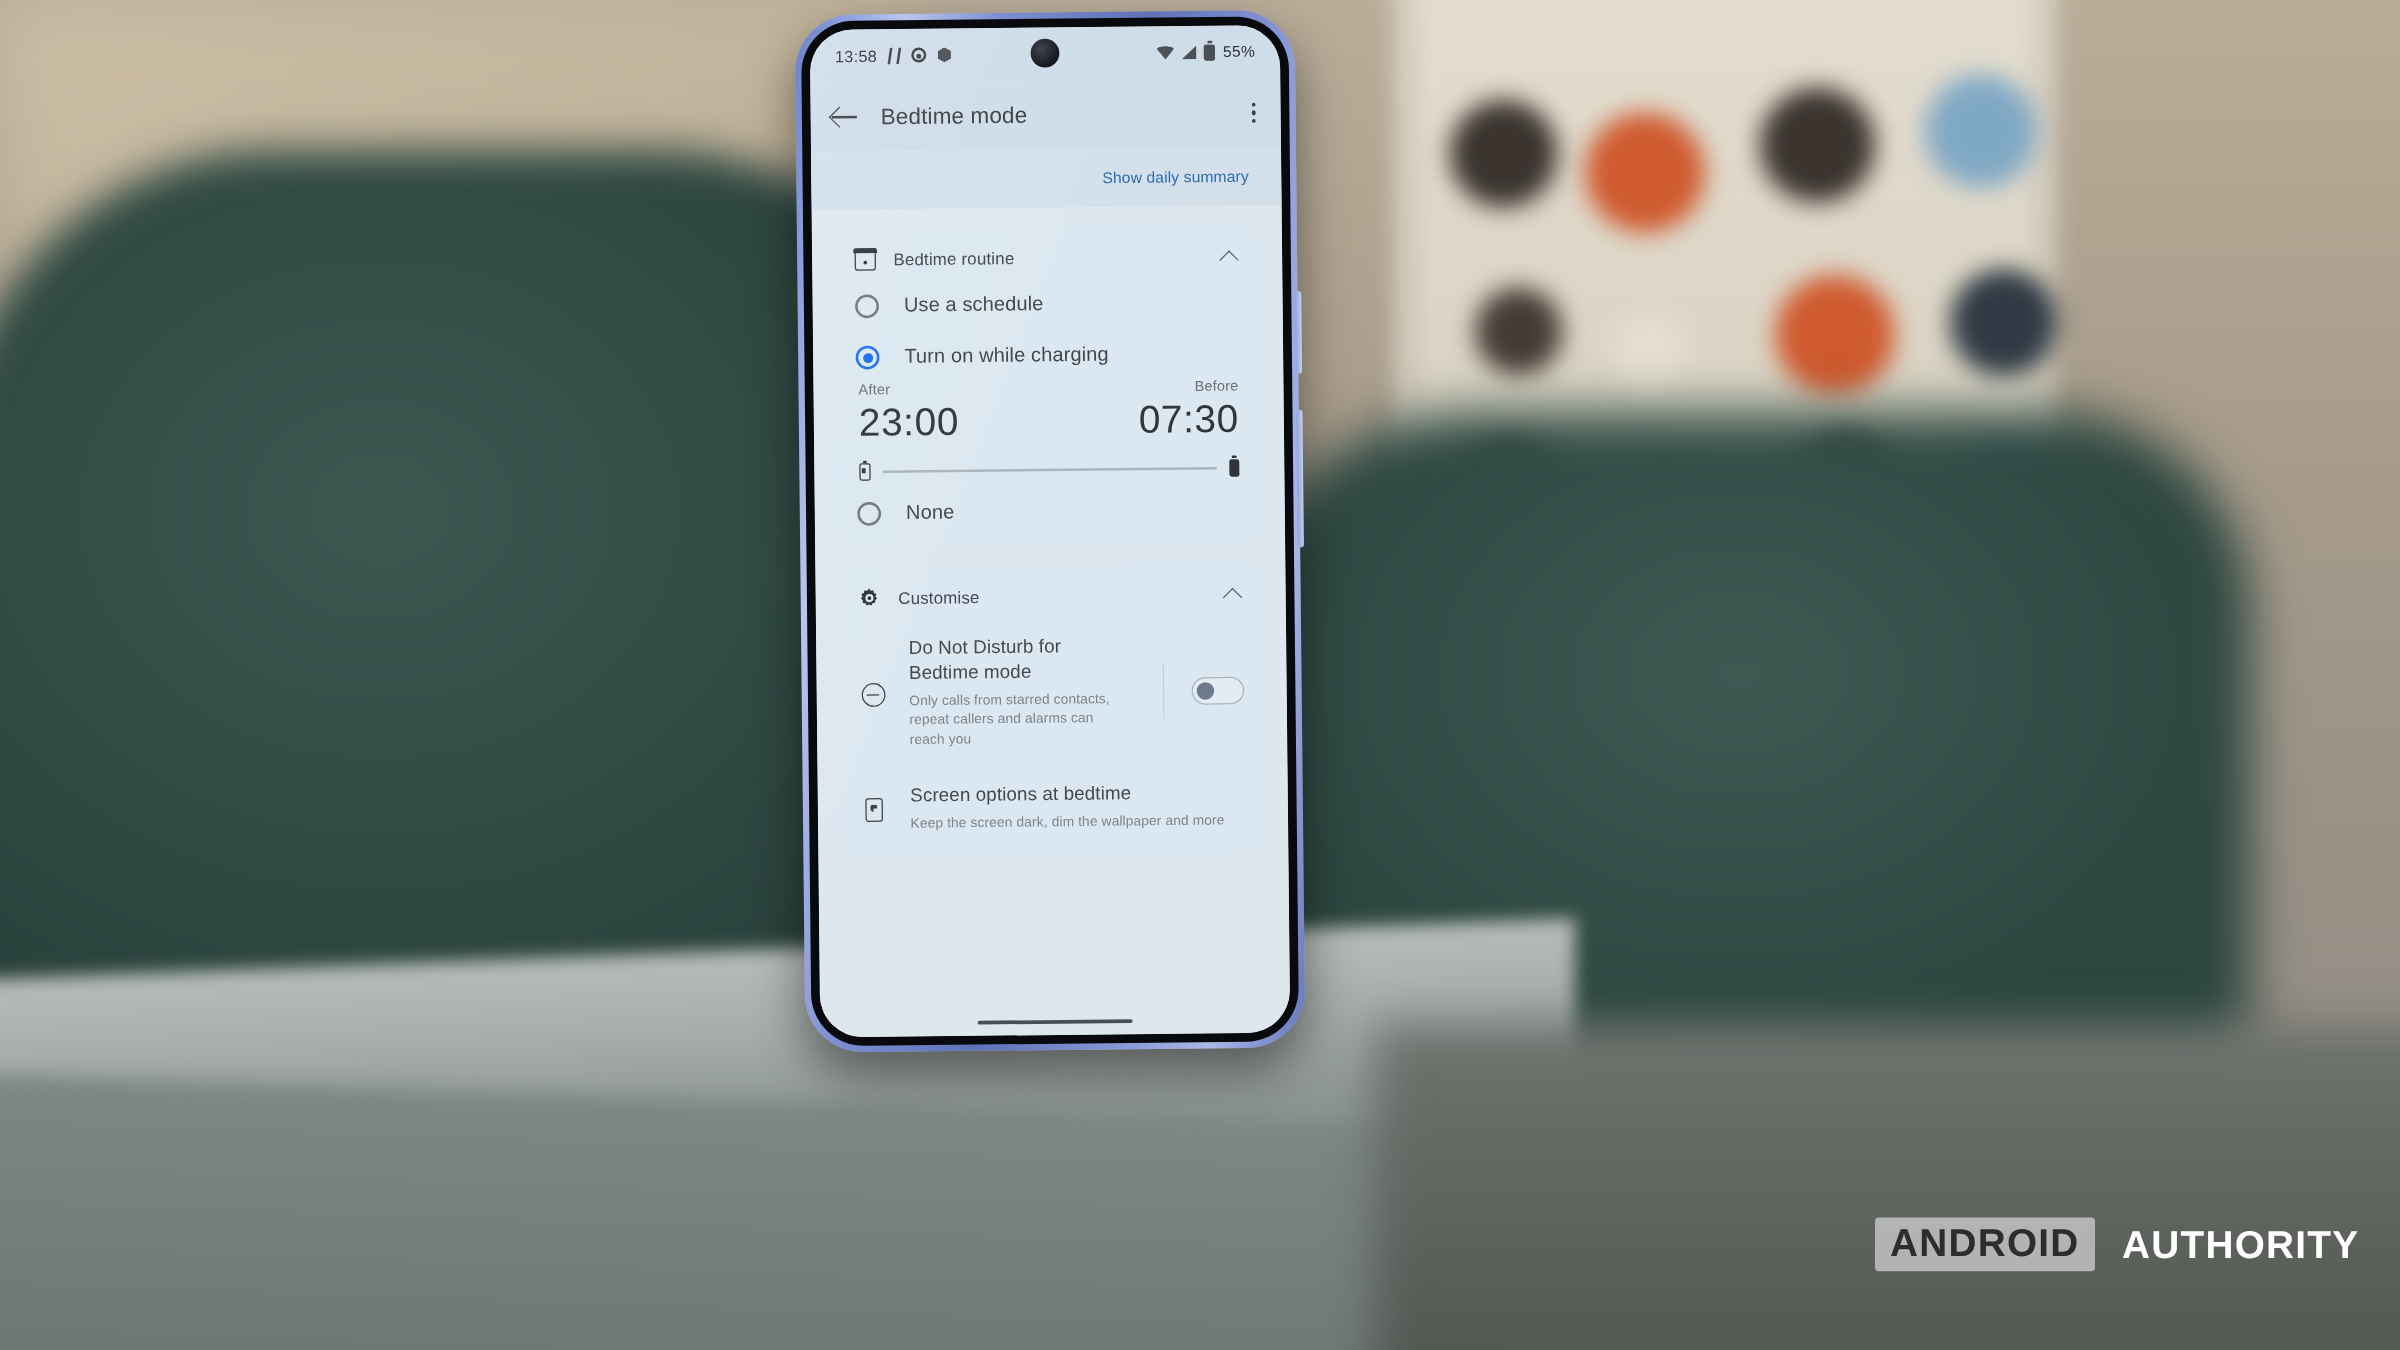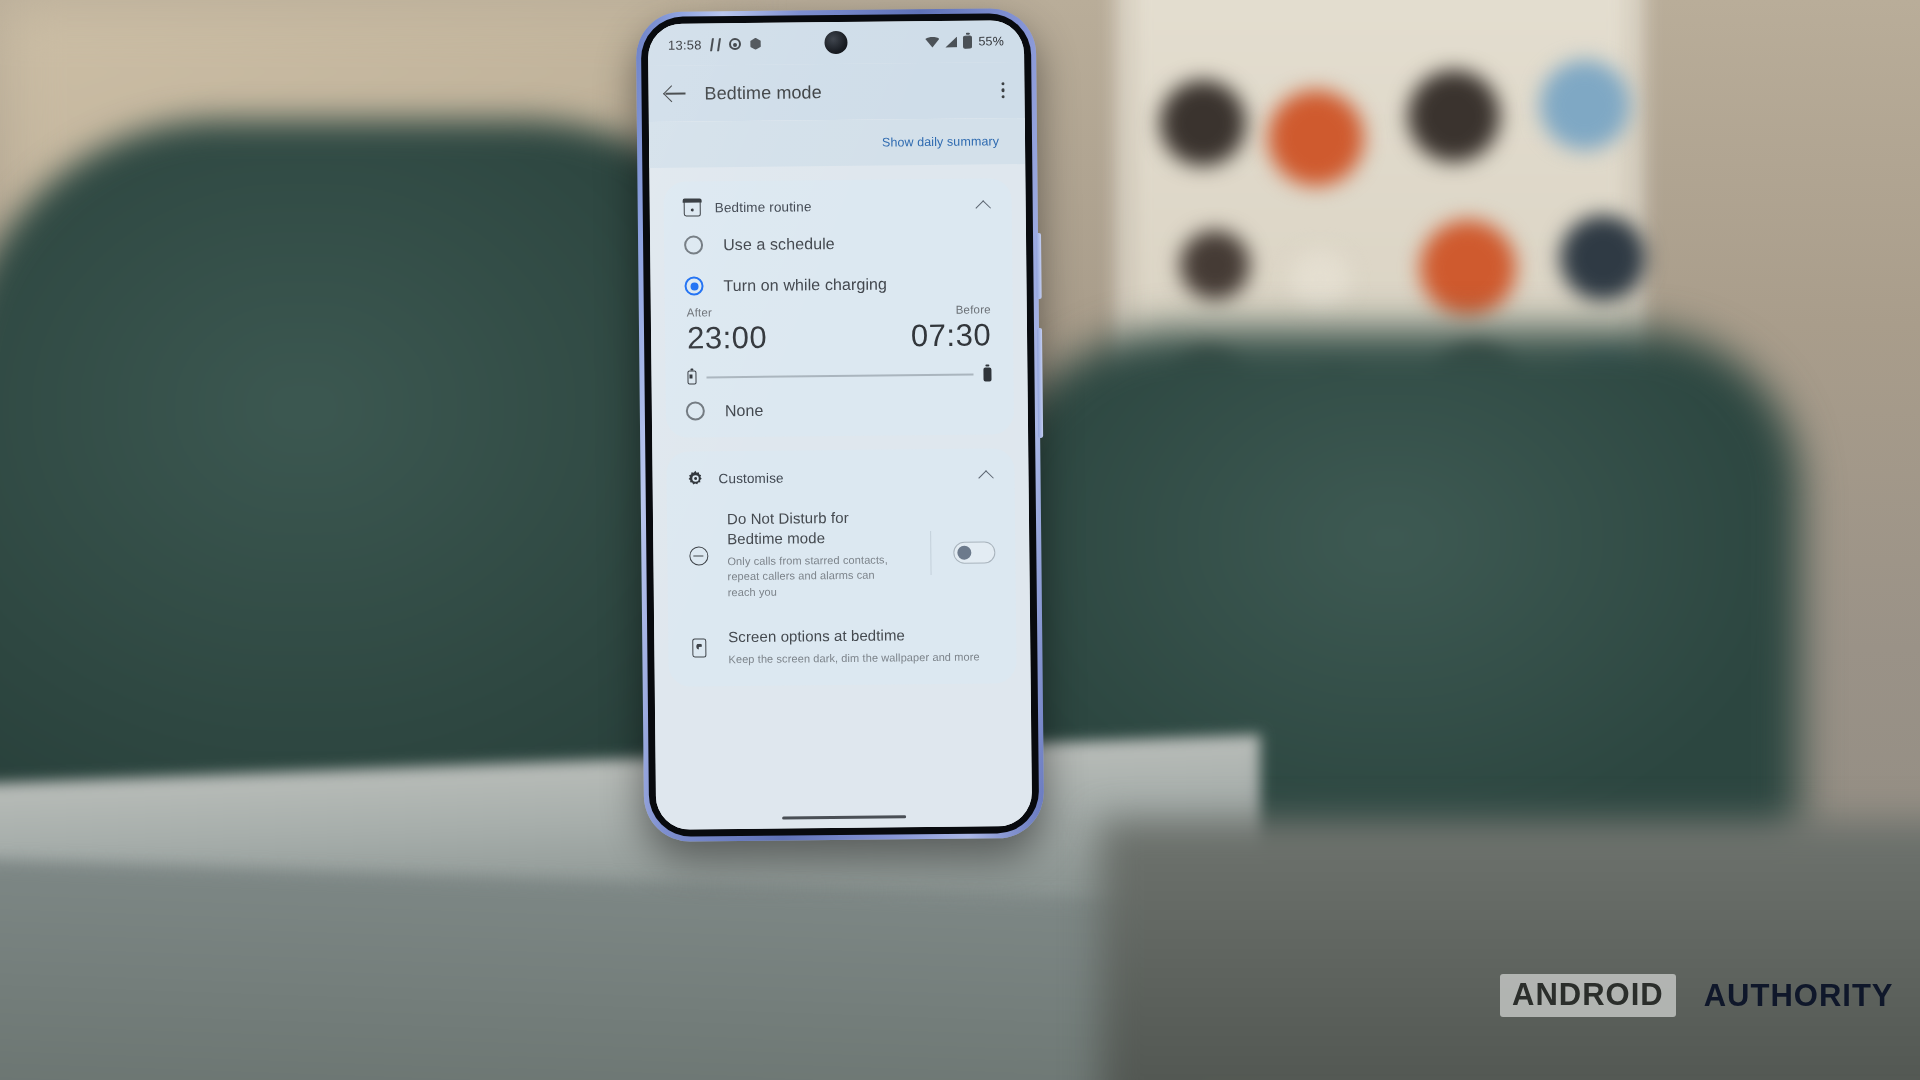--- a/index.html
+++ b/index.html
@@ -220,31 +220,31 @@
 
   
   .glass {
     position:absolute; inset:0; pointer-events:none;
     background:linear-gradient(112deg, rgba(255,255,255,0.11) 0%, rgba(255,255,255,0.03) 26%, rgba(255,255,255,0) 48%);
   }
 
   
   #watermark {
     position:absolute; left:1500px; top:974px;
-    display:flex; align-items:center; gap:28px;
+    display:flex; align-items:center; gap:10px;
     font-family:"Liberation Sans", sans-serif;
   }
   .wm-box {
     background:rgba(196,199,196,0.82);
     color:#2b2e2b;
     font-weight:bold; font-size:31px; letter-spacing:1px;
     padding:3px 12px 4px 12px; border-radius:3px;
   }
   .wm-text {
-    color:#0f172a; font-weight:bold; font-size:31px; letter-spacing:1px;
+    color:#ffffff; font-weight:bold; font-size:31px; letter-spacing:1px;margin-left:12px;
   }
 </style>
 </head>
 <body>
 
 <div id="scene">
   <div class="bg-wall"></div>
   <div class="bg-wall-left"></div>
 
   <div class="art-frame-border"></div>

